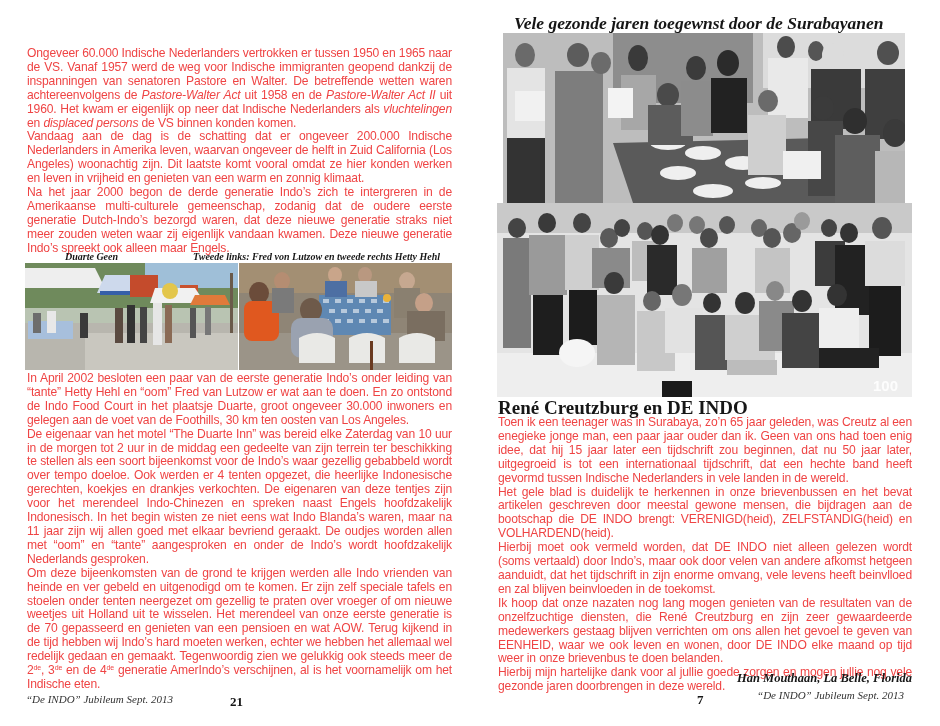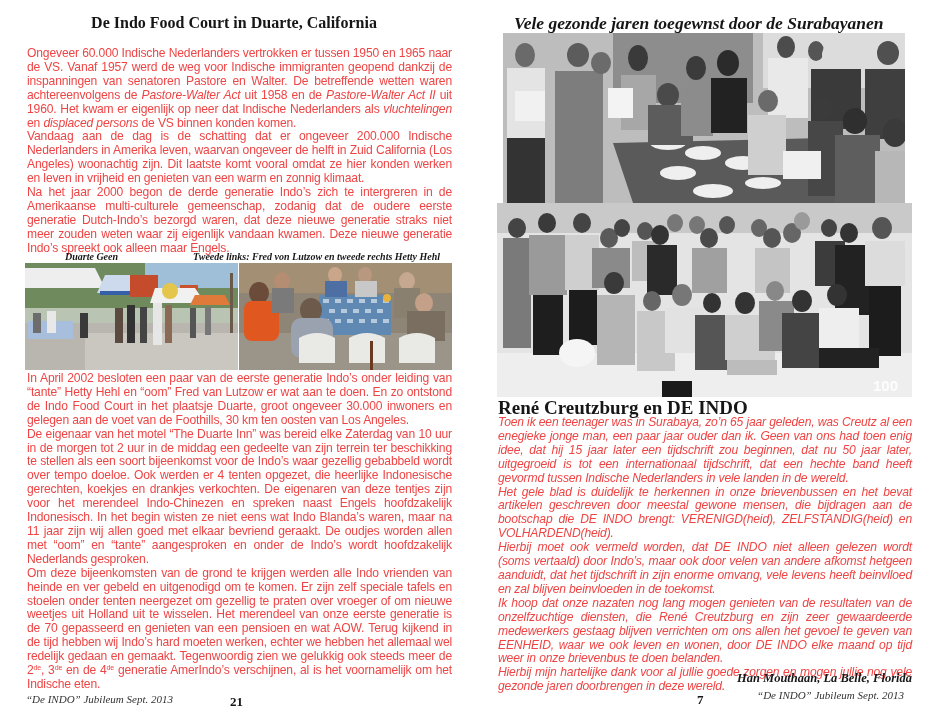--- a/index.html
+++ b/index.html
@@ -28,21 +28,20 @@
 
   .photo { position: absolute; overflow: hidden; }
   .footer-left { position: absolute; font-family: "Liberation Serif", serif; font-style: italic; font-size: 11px; color: #333; }
   .page-num { position: absolute; font-family: "Liberation Serif", serif; font-weight: bold; font-size: 13px; }
 </style>
 </head>
 <body>
 
 <div class="page left-page">
 
-  <div class="title" style="left:20px; top:14px; width:428px; font-size:16px; line-height:18px;">De Indo Food Court in Duarte, California</div>
 
 
   <div class="body-text" style="left:27px; top:47px; width:425px;">
       <p>Ongeveer 60.000 Indische Nederlanders vertrokken er tussen 1950 en 1965 naar de VS. Vanaf 1957 werd de weg voor Indische immigranten geopend dankzij de inspanningen van senatoren Pastore en Walter. De betreffende wetten waren achtereenvolgens de <i>Pastore-Walter Act</i> uit 1958 en de <i>Pastore-Walter Act II</i> uit 1960. Het kwam er eigenlijk op neer dat Indische Nederlanders als <i>vluchtelingen</i> en <i>displaced persons</i> de VS binnen konden komen.</p>
       <p>Vandaag aan de dag is de schatting dat er ongeveer 200.000 Indische Nederlanders in Amerika leven, waarvan ongeveer de helft in Zuid California (Los Angeles) woonachtig zijn. Dit laatste komt vooral omdat ze hier konden werken en leven in vrijheid en genieten van een warm en zonnig klimaat.</p>
       <p>Na het jaar 2000 begon de derde generatie Indo’s zich te intergreren in de Amerikaanse multi-culturele gemeenschap, zodanig dat de oudere eerste generatie Dutch-Indo’s bezorgd waren, dat deze nieuwe generatie straks niet meer zouden weten waar zij eigenlijk vandaan kwamen. Deze nieuwe generatie Indo’s spreekt ook alleen maar Engels.</p>
     </div>
 
   <div class="caption" style="left:65px; top:251px;">Duarte Geen</div>
   <div class="caption" style="left:193px; top:251px;">Tweede links: Fred von Lutzow en tweede rechts Hetty Hehl</div>
@@ -245,21 +244,21 @@
           <rect x="322" y="145" width="60" height="20" fill="#222"></rect>
         <ellipse cx="80" cy="150" rx="18" ry="14" fill="#f5f5f5"></ellipse>
         <rect x="165" y="178" width="30" height="16" fill="#1a1a1a"></rect>
       </g>
       <text x="376" y="188" font-family="Liberation Sans, sans-serif" font-weight="bold" font-size="15" fill="#ffffff" opacity="0.9">100</text>
     </svg>
   </div>
 
   <div class="title" style="left:28px; top:399px; text-align:left; font-size:19px; line-height:17px;">René Creutzburg en DE INDO</div>
 
-  <div class="body-text" style="left:28px; top:416px; width:414px;font-style:italic;">
+  <div class="body-text" style="left:28px; top:416px; width:414px;">
       <p>Toen ik een teenager was in Surabaya, zo’n 65 jaar geleden, was Creutz al een enegieke jonge man, een paar jaar ouder dan ik. Geen van ons had toen enig idee, dat hij 15 jaar later een tijdschrift zou beginnen, dat nu 50 jaar later, uitgegroeid is tot een internationaal tijdschrift, dat een hechte band heeft gevormd tussen Indische Nederlanders in vele landen in de wereld.</p>
       <p>Het gele blad is duidelijk te herkennen in onze brievenbussen en het bevat artikelen geschreven door meestal gewone mensen, die bijdragen aan de bootschap die DE INDO brengt: VERENIGD(heid), ZELFSTANDIG(heid) en VOLHARDEND(heid).</p>
       <p>Hierbij  moet ook vermeld worden, dat DE INDO niet alleen gelezen wordt (soms vertaald) door Indo’s, maar ook door velen van andere afkomst hetgeen aanduidt, dat het tijdschrift in zijn enorme omvang, vele levens heeft beinvlloed en zal blijven beinvloeden in de toekomst.</p>
       <p>Ik hoop dat onze nazaten nog lang mogen genieten van de resultaten van de onzelfzuchtige diensten, die René Creutzburg en zijn zeer gewaardeerde medewerkers gestaag blijven verrichten om ons allen het gevoel te geven van EENHEID, waar we ook leven en wonen, door DE INDO elke maand op tijd weer in onze brievenbus te doen belanden.</p>
       <p>Hierbij mijn hartelijke dank voor al jullie goede zorgen en mogen jullie nog vele gezonde jaren doorbrengen in deze wereld.</p>
     </div>
 
   <div class="byline" style="right:28px; top:671px; font-size:12.5px;text-align:right;">Han Mouthaan, La Belle, Florida</div>
 
   <div class="page-num" style="left:227px; top:692px;">7</div>

